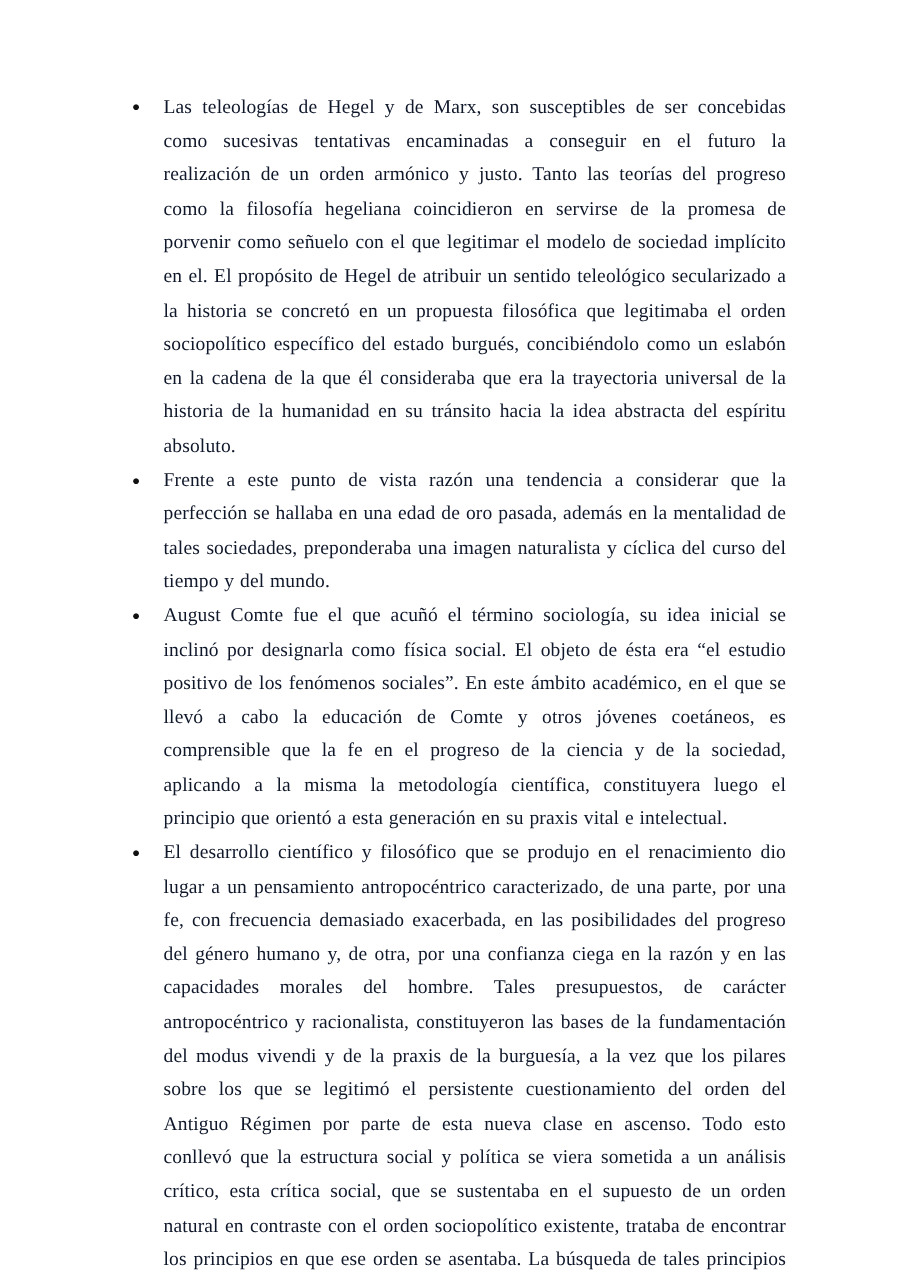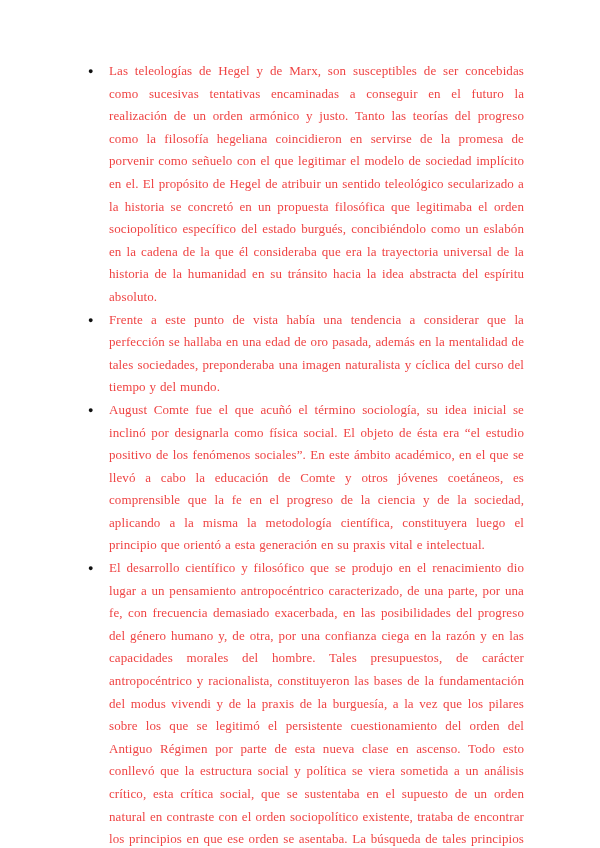--- a/index.html
+++ b/index.html
@@ -33,40 +33,40 @@
     flex: 0 0 21px;
     font-size: 9px;
     line-height: 22.6px;
     color: #111111;
     text-align: left;
   }
   .paragraph-text {
     flex: 1 1 auto;
     font-size: 13px;
     line-height: 22.6px;
-    color: #ef4444;
+    color: #0f172a;
     text-align: justify;
     word-spacing: 0.5px;
     letter-spacing: 0.1px;
   }
 </style>
 </head>
 <body>
 
 <div class="page">
   <ul class="content">
 
     <li class="bullet-item">
       <span class="bullet-marker">●</span>
       <span class="paragraph-text">Las teleologías de Hegel y de Marx, son susceptibles de ser concebidas como sucesivas tentativas encaminadas a conseguir en el futuro la realización de un orden armónico y justo. Tanto las teorías del progreso como la filosofía hegeliana coincidieron en servirse de la promesa de porvenir como señuelo con el que legitimar el modelo de sociedad implícito en el. El propósito de Hegel de atribuir un sentido teleológico secularizado a la historia se concretó en un propuesta filosófica que legitimaba el orden sociopolítico específico del estado burgués, concibiéndolo como un eslabón en la cadena de la que él consideraba que era la trayectoria universal de la historia de la humanidad en su tránsito hacia la idea abstracta del espíritu absoluto.</span>
     </li>
 
     <li class="bullet-item">
       <span class="bullet-marker">●</span>
-      <span class="paragraph-text">Frente a este punto de vista había una tendencia a considerar que la perfección se hallaba en una edad de oro pasada, además en la mentalidad de tales sociedades, preponderaba una imagen naturalista y cíclica del curso del tiempo y del mundo.</span>
+      <span class="paragraph-text">Frente a este punto de vista razón una tendencia a considerar que la perfección se hallaba en una edad de oro pasada, además en la mentalidad de tales sociedades, preponderaba una imagen naturalista y cíclica del curso del tiempo y del mundo.</span>
     </li>
 
     <li class="bullet-item">
       <span class="bullet-marker">●</span>
       <span class="paragraph-text">August Comte fue el que acuñó el término sociología, su idea inicial se inclinó por designarla como física social. El objeto de ésta era “el estudio positivo de los fenómenos sociales”. En este ámbito académico, en el que se llevó a cabo la educación de Comte y otros jóvenes coetáneos, es comprensible que la fe en el progreso de la ciencia y de la sociedad, aplicando a la misma la metodología científica, constituyera luego el principio que orientó a esta generación en su praxis vital e intelectual.</span>
     </li>
 
     <li class="bullet-item">
       <span class="bullet-marker">●</span>
       <span class="paragraph-text">El desarrollo científico y filosófico que se produjo en el renacimiento dio lugar a un pensamiento antropocéntrico caracterizado, de una parte, por una fe, con frecuencia demasiado exacerbada, en las posibilidades del progreso del género humano y, de otra, por una confianza ciega en la razón y en las capacidades morales del hombre. Tales presupuestos, de carácter antropocéntrico y racionalista, constituyeron las bases de la fundamentación del modus vivendi y de la praxis de la burguesía, a la vez que los pilares sobre los que se legitimó el persistente cuestionamiento del orden del Antiguo Régimen por parte de esta nueva clase en ascenso. Todo esto conllevó que la estructura social y política se viera sometida a un análisis crítico, esta crítica social, que se sustentaba en el supuesto de un orden natural en contraste con el orden sociopolítico existente, trataba de encontrar los principios en que ese orden se asentaba. La búsqueda de tales principios orientó la dirección de las primeras tentativas de cambio sociohistórico tendentes a superar el orden social entonces</span>

